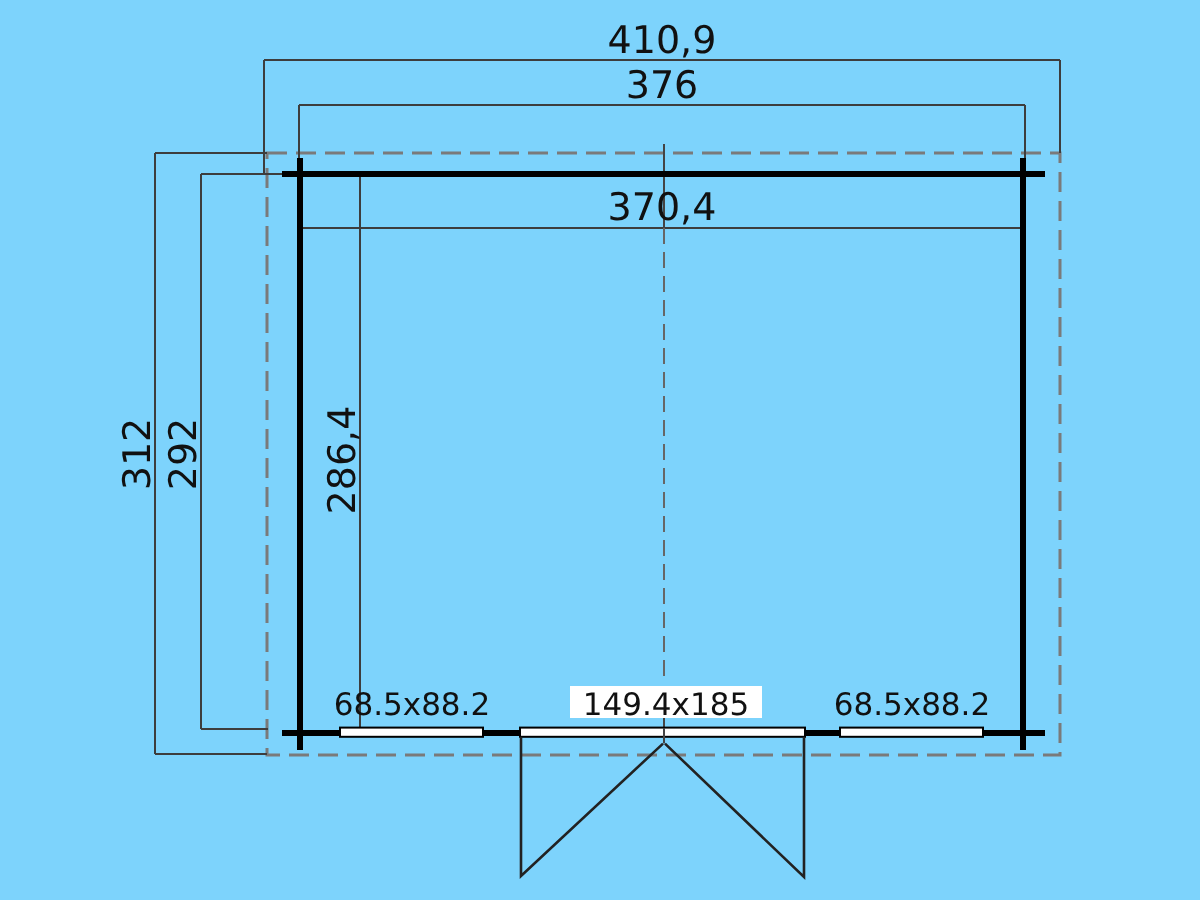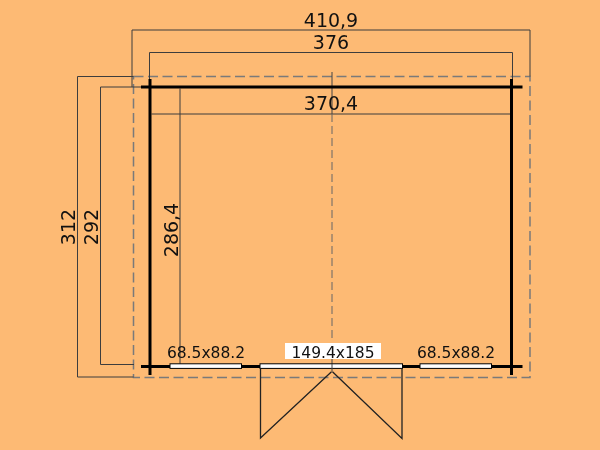--- a/index.html
+++ b/index.html
@@ -4,21 +4,21 @@
 <style>
   html, body {
     margin: 0;
     padding: 0;
     background: #ffffff;
   }
   .stage {
     position: relative;
     width: 600px;
     height: 450px;
-    background: #fdba74;
+    background: #7dd3fc;
     overflow: hidden;
   }
   svg { display: block; }
   .dim-line {
     stroke: #3d3d3d;
     stroke-width: 1;
     fill: none;
   }
   .roof-dash {
     stroke: #7a7a7a;

